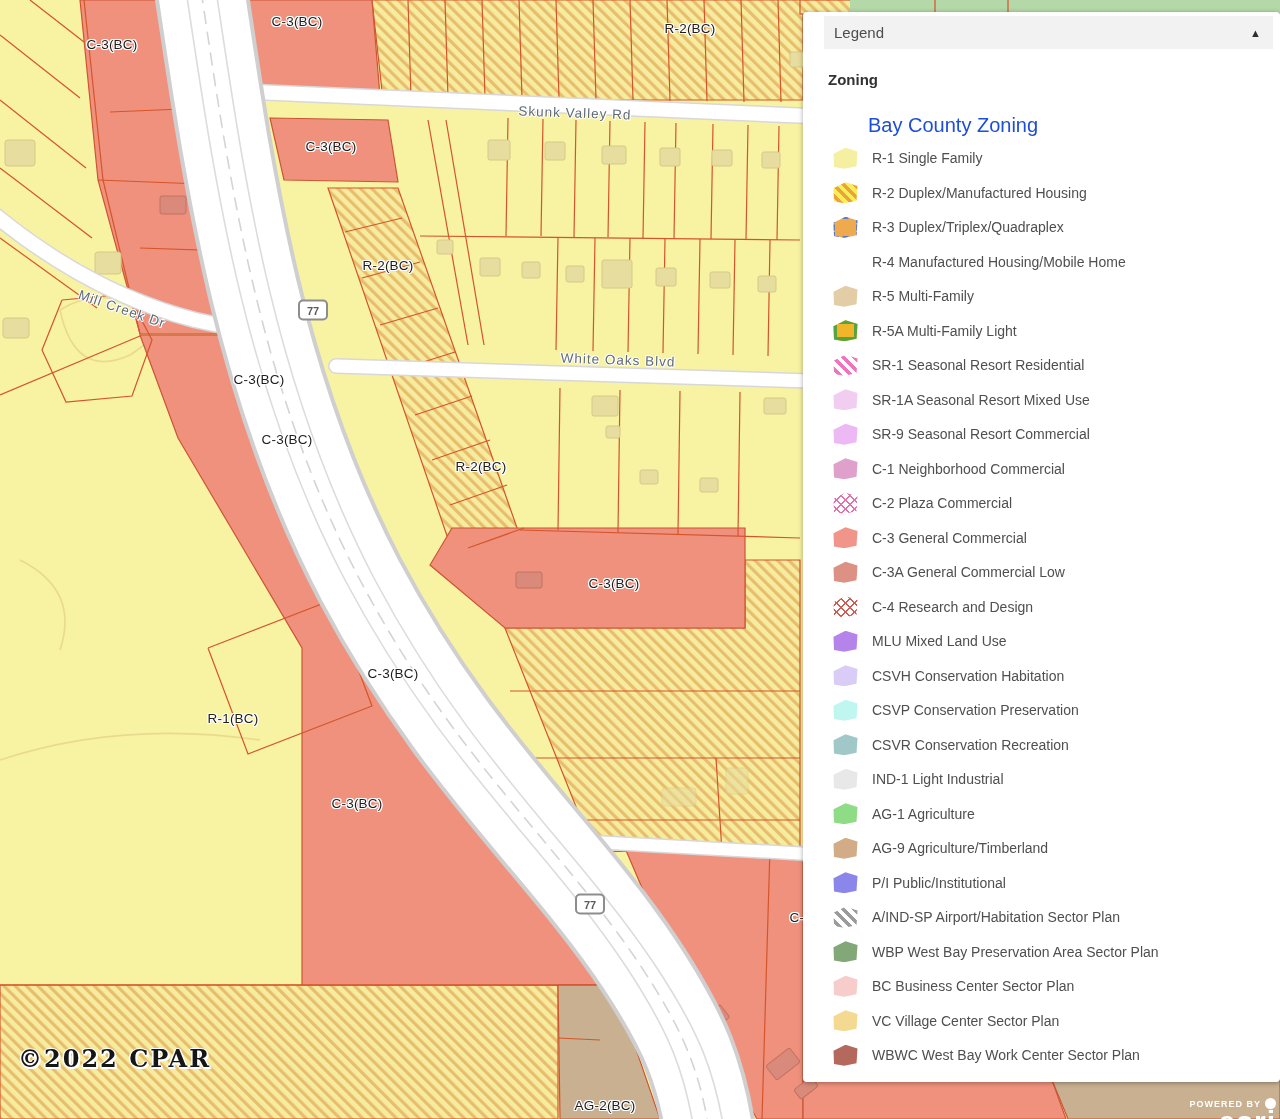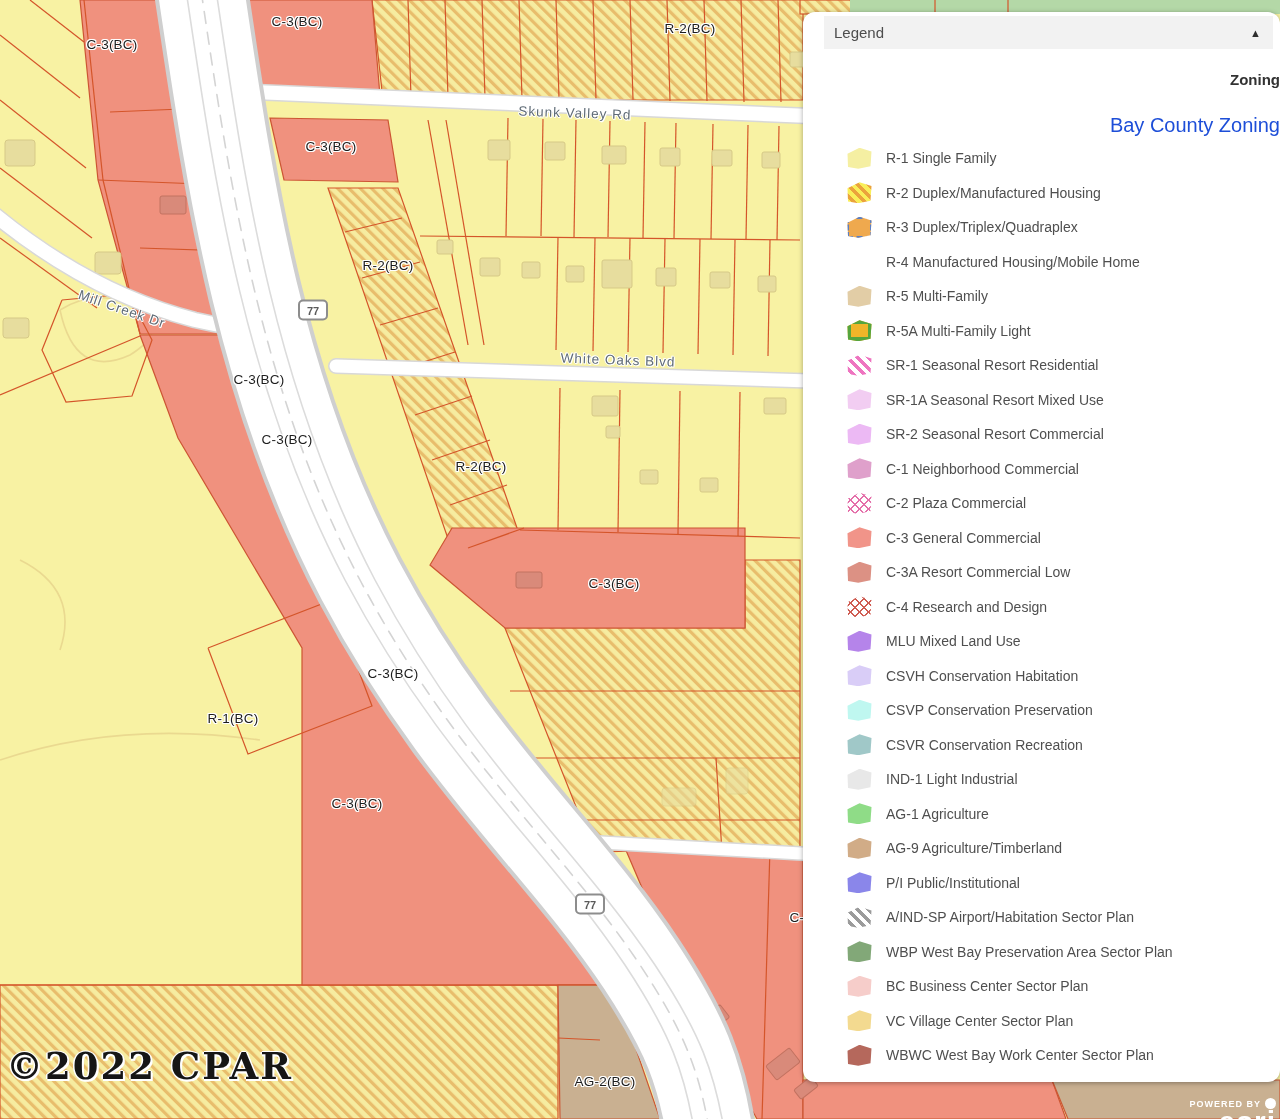--- a/index.html
+++ b/index.html
@@ -9,34 +9,34 @@
   
   .zlabel{position:absolute;transform:translate(-50%,-50%);font-size:13.5px;color:#1d1d1d;
     white-space:nowrap;letter-spacing:.2px;
     text-shadow:1px 0 0 #fff,-1px 0 0 #fff,0 1px 0 #fff,0 -1px 0 #fff,1px 1px 0 #fff,-1px -1px 0 #fff,1px -1px 0 #fff,-1px 1px 0 #fff;}
   .rlabel{position:absolute;transform:translate(-50%,-50%) rotate(var(--rot));font-size:13.5px;
     color:#5f6b76;white-space:nowrap;letter-spacing:1px;
     text-shadow:1px 0 0 #fff,-1px 0 0 #fff,0 1px 0 #fff,0 -1px 0 #fff,1px 1px 0 #fff,-1px -1px 0 #fff;}
   .shield{position:absolute;transform:translate(-50%,-50%);width:26px;height:17px;background:#fff;
     border:2px solid #8d8d8d;border-radius:5px;color:#5a5a5a;font-size:11px;font-weight:bold;
     display:flex;align-items:center;justify-content:center;}
-  #watermark{position:absolute;left:6px;top:1044px;font-family:"DejaVu Serif",serif;font-weight:bold;
-    font-size:37px;letter-spacing:2px;color:#161616;
+  #watermark{position:absolute;left:18px;top:1044px;font-family:"DejaVu Serif",serif;font-weight:bold;
+    font-size:24px;letter-spacing:2px;color:#161616;
     text-shadow:1.5px 0 0 #fff,-1.5px 0 0 #fff,0 1.5px 0 #fff,0 -1.5px 0 #fff,2px 2px 0 #fff;}
   #attribution{position:absolute;right:4px;bottom:-16px;text-align:right;color:#fff;}
   #powered-by{font-size:9px;font-weight:bold;letter-spacing:1px;display:flex;align-items:center;gap:4px;}
   #esri-globe{width:11px;height:11px;border-radius:50%;background:#fff;display:inline-block;}
   #esri-brand{font-size:30px;font-weight:bold;letter-spacing:1px;line-height:26px;}
   
   #legend-panel{position:absolute;left:803px;top:12px;width:477px;height:1070px;background:#fff;
-    border-radius:12px;box-shadow:0 1px 5px rgba(0,0,0,.35);overflow:hidden;color:#4f4f4f;}
+    border-radius:4px;box-shadow:0 1px 5px rgba(0,0,0,.35);overflow:hidden;color:#4f4f4f;}
   #legend-header{margin:4px 7px 0 21px;height:33px;background:#f2f2f2;display:flex;align-items:center;
     padding:0 12px 0 10px;font-size:15px;color:#4d4d4d;cursor:pointer;}
   #legend-collapse{margin-left:auto;font-size:11px;color:#2e2e2e;}
-  #legend-body{padding:22px 0 0 39px;text-align:right;}
+  #legend-body{padding:22px 0 0 25px;}
   #zoning-title{font-weight:bold;font-size:15px;color:#323232;}
   #layer-title{margin:26px 0 4px 40px;font-size:20px;color:#1d4ed8;}
   .lg-row{height:34.5px;display:flex;align-items:center;margin-left:5px;}
   .lg-swatch{width:25px;height:21px;margin-right:14px;flex:0 0 25px;box-sizing:border-box;
     clip-path:polygon(2% 28%,50% 0%,98% 18%,94% 88%,45% 100%,4% 92%);}
   .lg-label{font-size:14px;color:#4f4f4f;white-space:nowrap;}
 </style>
 </head>
 <body>
 
@@ -226,21 +226,21 @@
       <div class="zlabel" style="left: 331px; top: 146px;">C-3(BC)</div>
       <div class="zlabel" style="left: 388px; top: 265px;">R-2(BC)</div>
       <div class="zlabel" style="left: 259px; top: 379px;">C-3(BC)</div>
       <div class="zlabel" style="left: 287px; top: 439px;">C-3(BC)</div>
       <div class="zlabel" style="left: 481px; top: 466px;">R-2(BC)</div>
       <div class="zlabel" style="left: 614px; top: 583px;">C-3(BC)</div>
       <div class="zlabel" style="left: 393px; top: 673px;">C-3(BC)</div>
       <div class="zlabel" style="left: 233px; top: 718px;">R-1(BC)</div>
       <div class="zlabel" style="left: 357px; top: 803px;">C-3(BC)</div>
       <div class="zlabel" style="left: 815px; top: 917px;">C-3(BC)</div>
-      <div class="zlabel" style="left: 605px; top: 1081px;">AG-2(BC)</div>
+      <div class="zlabel" style="left: 605px; top: 1105px;">AG-2(BC)</div>
       <div class="rlabel" style="left: 575px; top: 113px; --rot: 2deg;">Skunk Valley Rd</div>
       <div class="rlabel" style="left: 122px; top: 309px; --rot: 19deg;">Mill Creek Dr</div>
       <div class="rlabel" style="left: 618px; top: 360px; --rot: 2deg;">White Oaks Blvd</div>
       <div class="shield" style="left: 313px; top: 310px;">77</div>
       <div class="shield" style="left: 590px; top: 904px;">77</div>
     </div>
 
   <div id="watermark">©2022 CPAR</div>
 
   <div id="attribution">
@@ -287,37 +287,37 @@
           <div class="lg-row">
             <span class="lg-swatch" style="background: repeating-linear-gradient(45deg, rgb(255, 255, 255) 0px, rgb(255, 255, 255) 4px, rgb(238, 116, 192) 4px, rgb(238, 116, 192) 7.5px);"></span>
             <span class="lg-label">SR-1 Seasonal Resort Residential</span>
           </div>
           <div class="lg-row">
             <span class="lg-swatch" style="background: rgb(242, 205, 242);"></span>
             <span class="lg-label">SR-1A Seasonal Resort Mixed Use</span>
           </div>
           <div class="lg-row">
             <span class="lg-swatch" style="background: rgb(236, 185, 244);"></span>
-            <span class="lg-label">SR-2 Seasonal Resort Commercial</span>
+            <span class="lg-label">SR-9 Seasonal Resort Commercial</span>
           </div>
           <div class="lg-row">
             <span class="lg-swatch" style="background: rgb(223, 160, 203);"></span>
             <span class="lg-label">C-1 Neighborhood Commercial</span>
           </div>
           <div class="lg-row">
             <span class="lg-swatch" style="background: repeating-linear-gradient(45deg, transparent 0px, transparent 5px, rgb(228, 112, 170) 5px, rgb(228, 112, 170) 6.5px), repeating-linear-gradient(-45deg, transparent 0px, transparent 5px, rgb(228, 112, 170) 5px, rgb(228, 112, 170) 6.5px), rgb(255, 255, 255);"></span>
             <span class="lg-label">C-2 Plaza Commercial</span>
           </div>
           <div class="lg-row">
             <span class="lg-swatch" style="background: rgb(241, 148, 137);"></span>
             <span class="lg-label">C-3 General Commercial</span>
           </div>
           <div class="lg-row">
             <span class="lg-swatch" style="background: rgb(220, 145, 132);"></span>
-            <span class="lg-label">C-3A Resort Commercial Low</span>
+            <span class="lg-label">C-3A General Commercial Low</span>
           </div>
           <div class="lg-row">
             <span class="lg-swatch" style="background: repeating-linear-gradient(45deg, transparent 0px, transparent 5px, rgb(207, 92, 82) 5px, rgb(207, 92, 82) 6.5px), repeating-linear-gradient(-45deg, transparent 0px, transparent 5px, rgb(207, 92, 82) 5px, rgb(207, 92, 82) 6.5px), rgb(255, 255, 255);"></span>
             <span class="lg-label">C-4 Research and Design</span>
           </div>
           <div class="lg-row">
             <span class="lg-swatch" style="background: rgb(181, 132, 234);"></span>
             <span class="lg-label">MLU Mixed Land Use</span>
           </div>
           <div class="lg-row">

